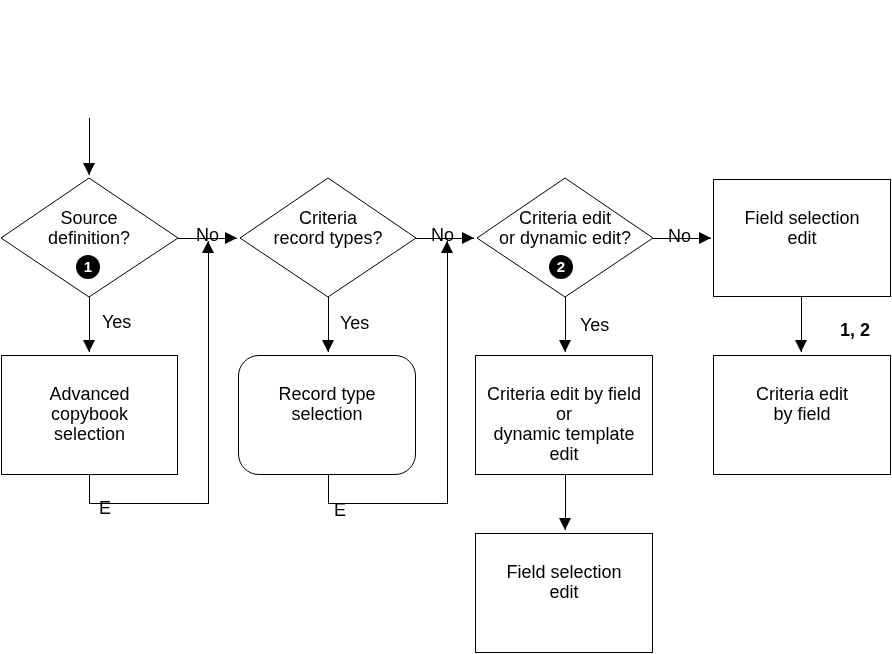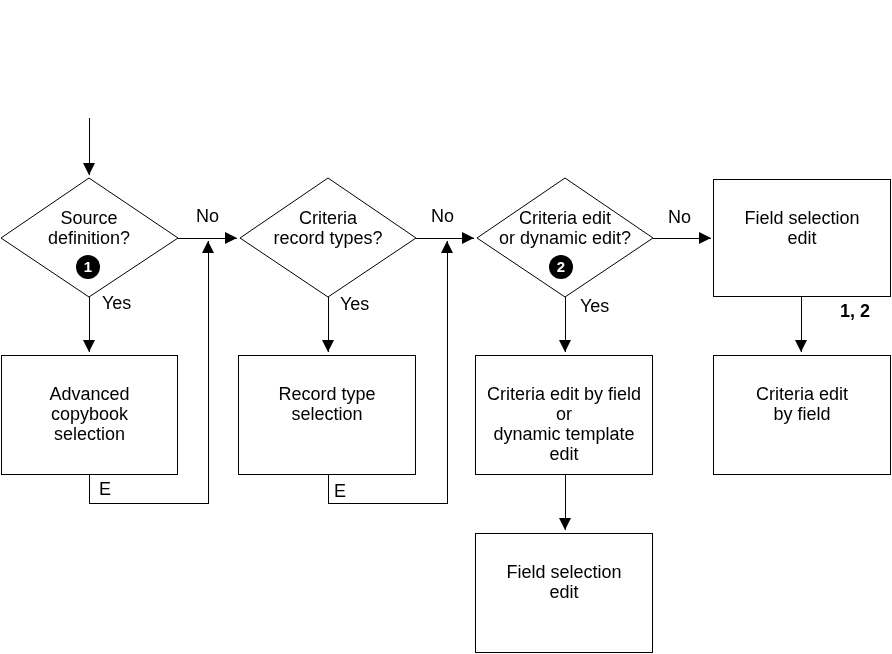--- a/index.html
+++ b/index.html
@@ -50,20 +50,21 @@
     text-align: center;
   }
   .diamond-label {
     position: absolute;
     text-align: center;
     white-space: pre-line;
   }
   .edge-label {
     position: absolute;
     white-space: pre;
+    margin-top: 19px;
   }
   .edge-label--bold { font-weight: bold; }
   .badge {
     position: absolute;
     width: 24px;
     height: 24px;
     border-radius: 50%;
     background: #000000;
     color: #ffffff;
     font-size: 15px;
@@ -116,21 +117,21 @@
     <div class="label">Field selection
 edit</div>
   </div>
 
   <div class="box" style="left:1px; top:355px; width:177px; height:120px;">
     <div class="label">Advanced
 copybook
 selection</div>
   </div>
 
-  <div class="box" style="left:238px; top:355px; width:178px; height:120px;">
+  <div class="box" style="left:238px; top:355px; width:178px; height:120px;border-radius:21px;">
     <div class="label">Record type
 selection</div>
   </div>
 
   <div class="box" style="left:475px; top:355px; width:178px; height:120px;">
     <div class="label">Criteria edit by field
 or
 dynamic template
 edit</div>
   </div>

